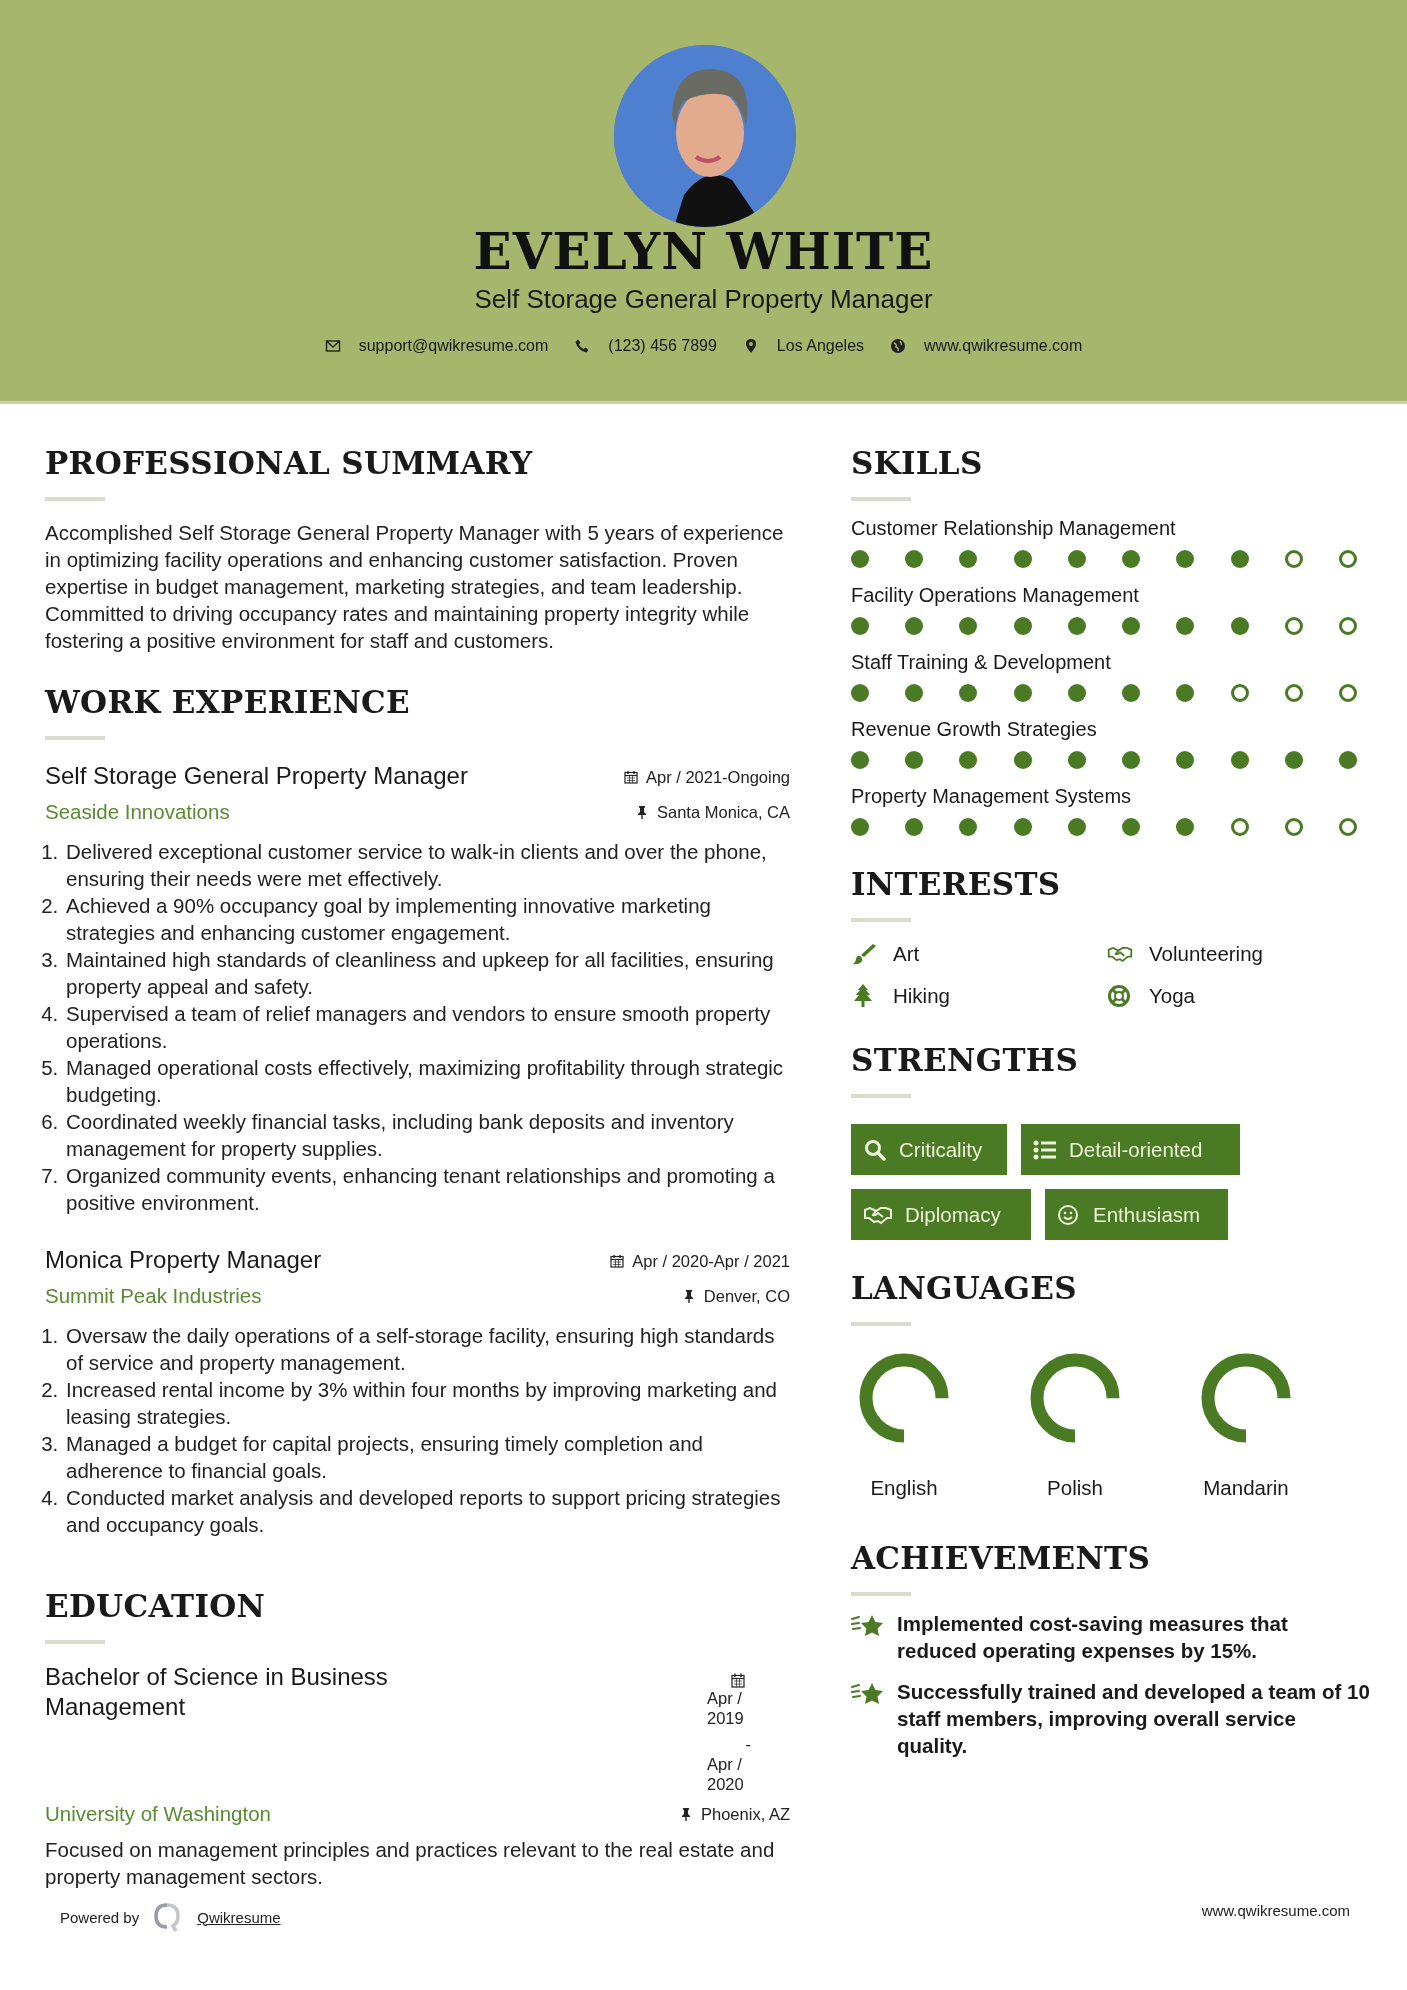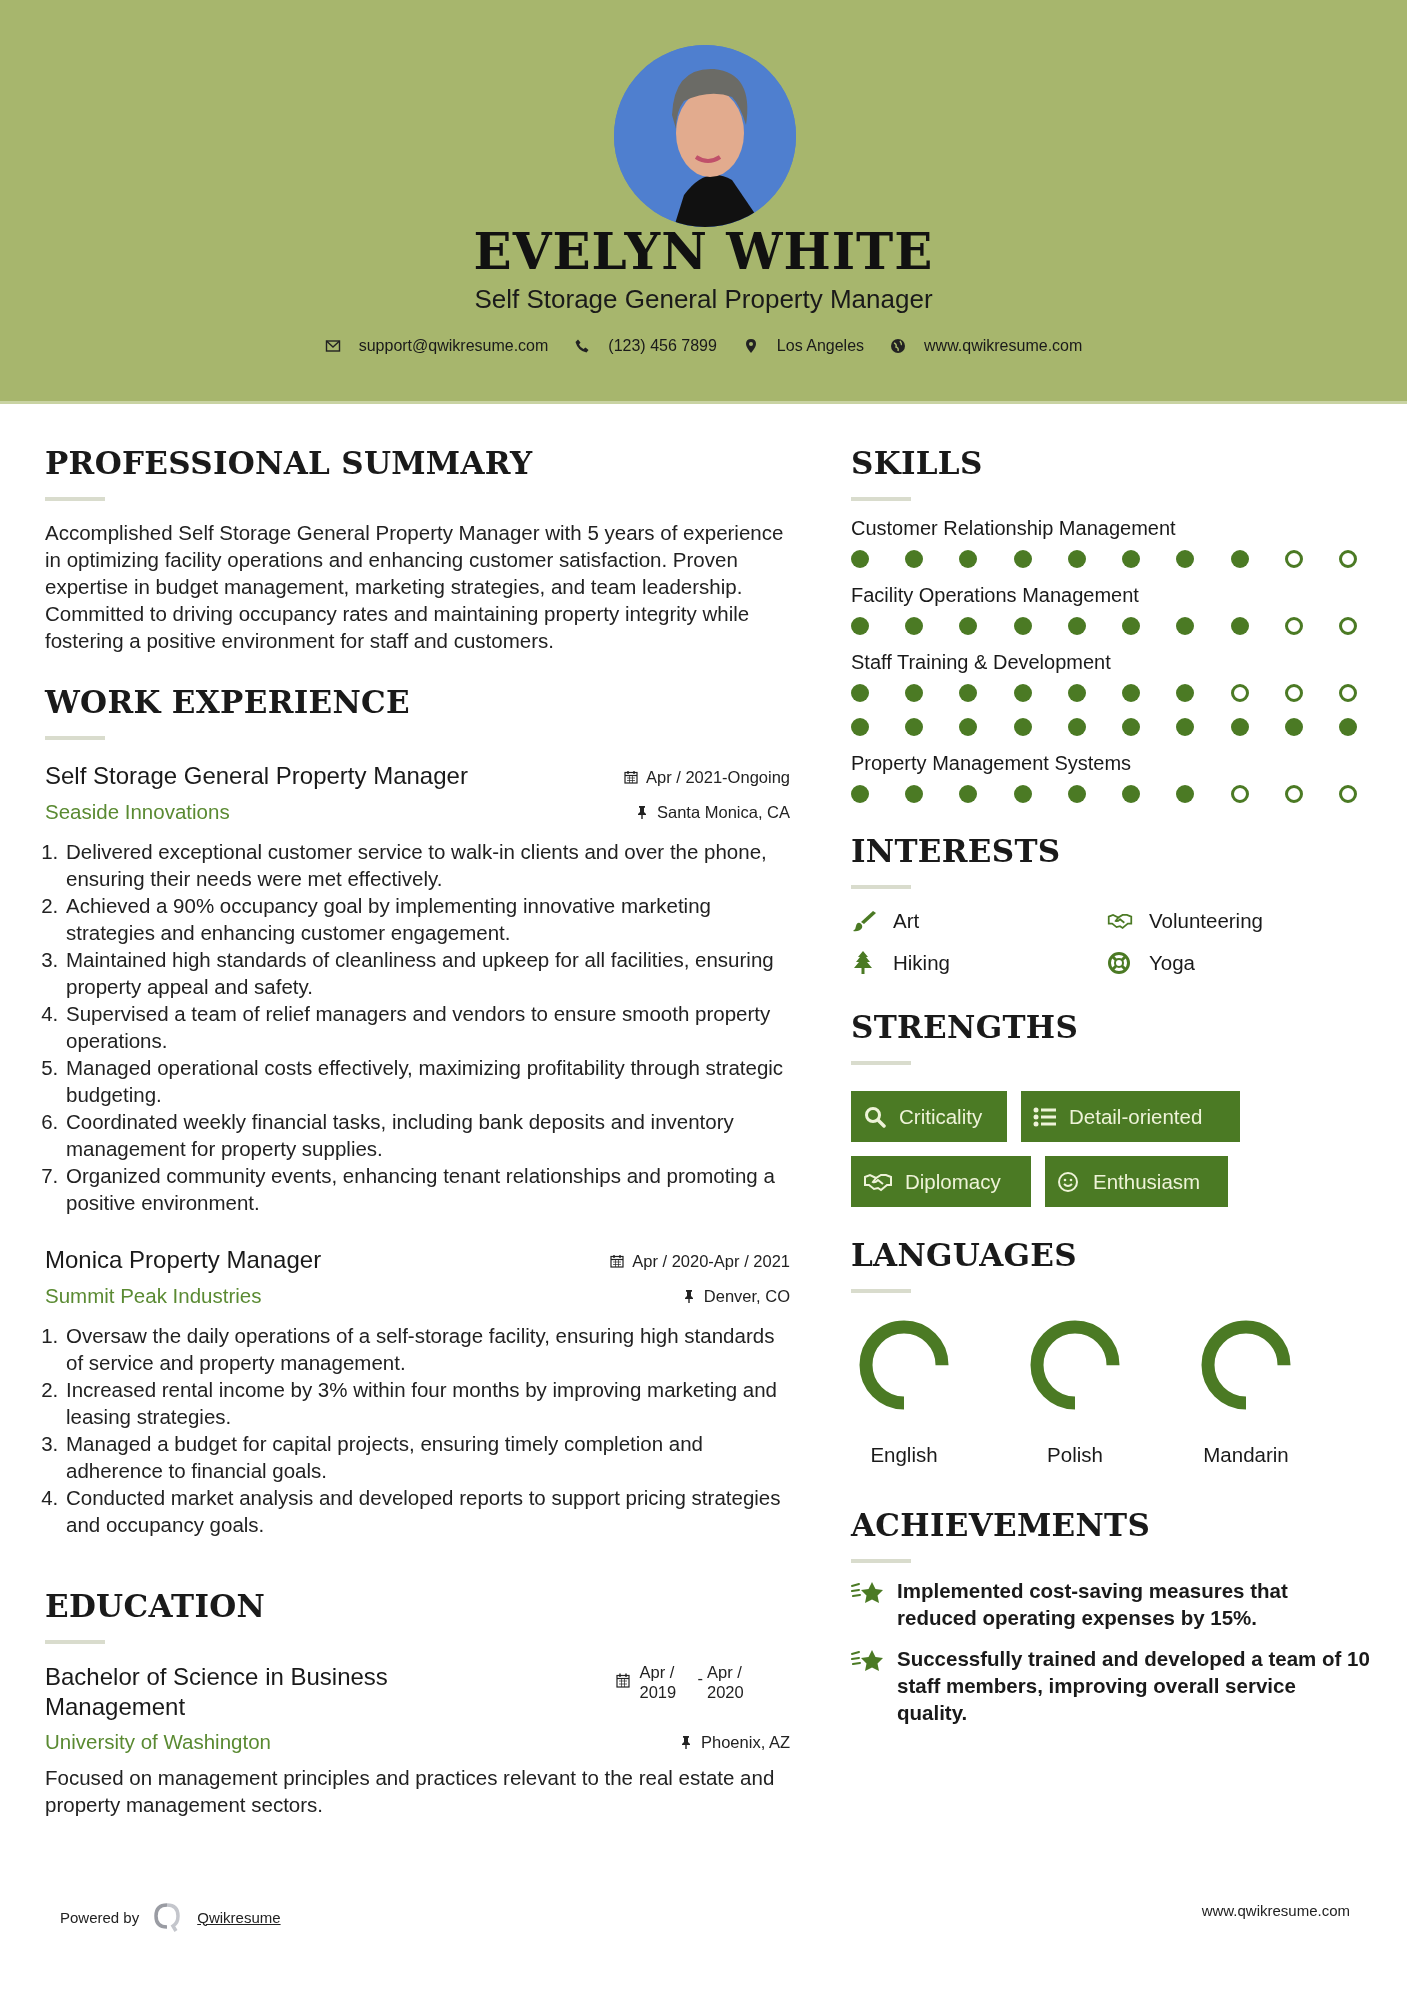--- a/index.html
+++ b/index.html
@@ -49,21 +49,21 @@
 
   .langs { display: flex; margin-top: 26px; }
   .lang { width: 171px; display: flex; flex-direction: column; align-items: flex-start; }
   .lang svg { width: 92px; height: 92px; margin-left: 7px; }
   .lang-name { font-size: 20.5px; color: #1a1a1a; margin-top: 32px; text-align: center; width: 106px; }
 
   .ach { display: flex; margin-top: 14px; }
   .ach .ic { width: 34px; height: 30px; margin-right: 12px; flex-shrink: 0; margin-top: 2px; }
   .ach-text { font-size: 20.5px; line-height: 27px; color: #1a1a1a; }
 
-  .edu-dates { display: flex; font-size: 16.5px; line-height: 20px; align-items: flex-start; }
+  .edu-dates { display: flex; font-size: 16.5px; line-height: 20px; align-items: flex-end; flex-direction: column; }
   .edu-dates .ic { width: 14px; height: 16px; margin-right: 10px; margin-top: 10px; }
 
   .footer { position: absolute; left: 60px; top: 1902px; width: 1290px; display: flex; justify-content: space-between; align-items: flex-start; font-size: 15px; color: #222; }
   .powered { display: flex; align-items: center; }
   .qlogo { width: 28px; height: 30px; margin: 0 16px 0 14px; }
   .qlink { text-decoration: underline; color: #222; }
 </style>
 </head>
 <body>
 
@@ -267,20 +267,21 @@
             <span class="dot"></span>
             <span class="dot"></span>
             <span class="dot"></span>
             <span class="dot"></span>
             <span class="dot empty"></span>
             <span class="dot empty"></span>
             <span class="dot empty"></span>
           </div>
         </div>
         <div class="skill">
+          <div class="skill-name">Revenue Growth Strategies</div>
           <div class="dots">
             <span class="dot"></span>
             <span class="dot"></span>
             <span class="dot"></span>
             <span class="dot"></span>
             <span class="dot"></span>
             <span class="dot"></span>
             <span class="dot"></span>
             <span class="dot"></span>
             <span class="dot"></span>

